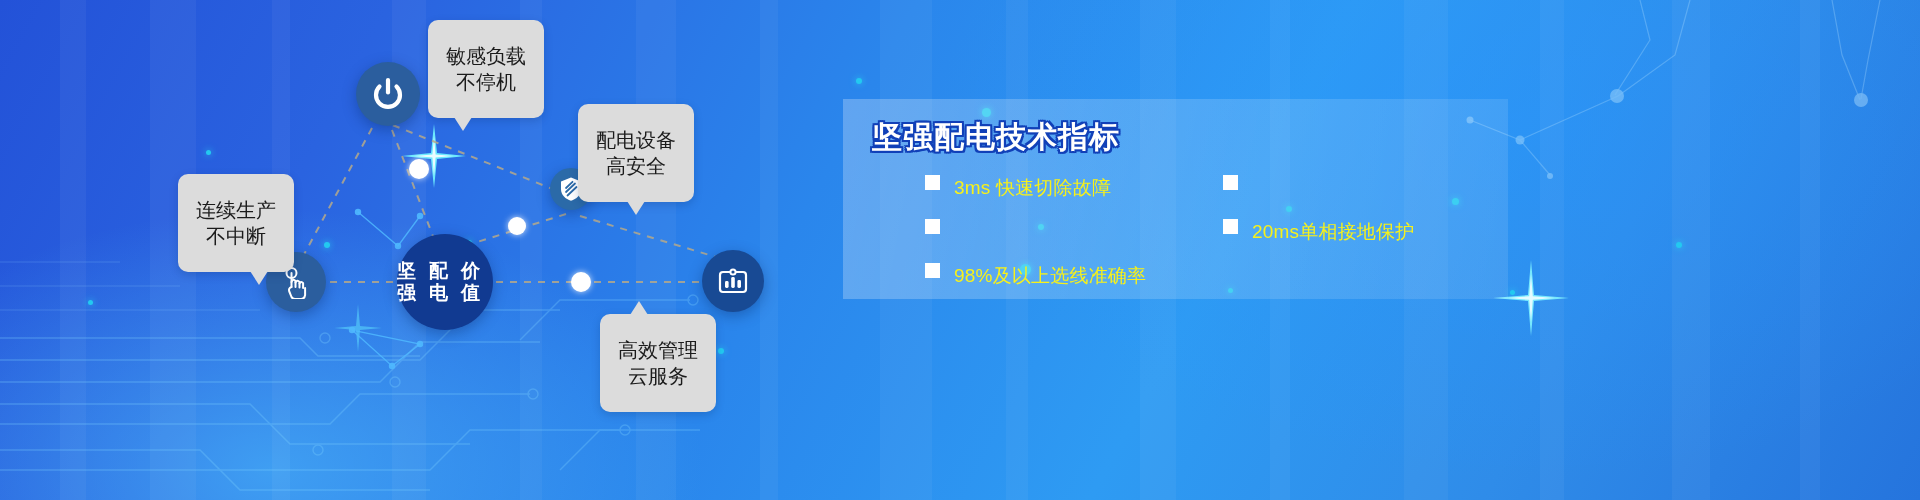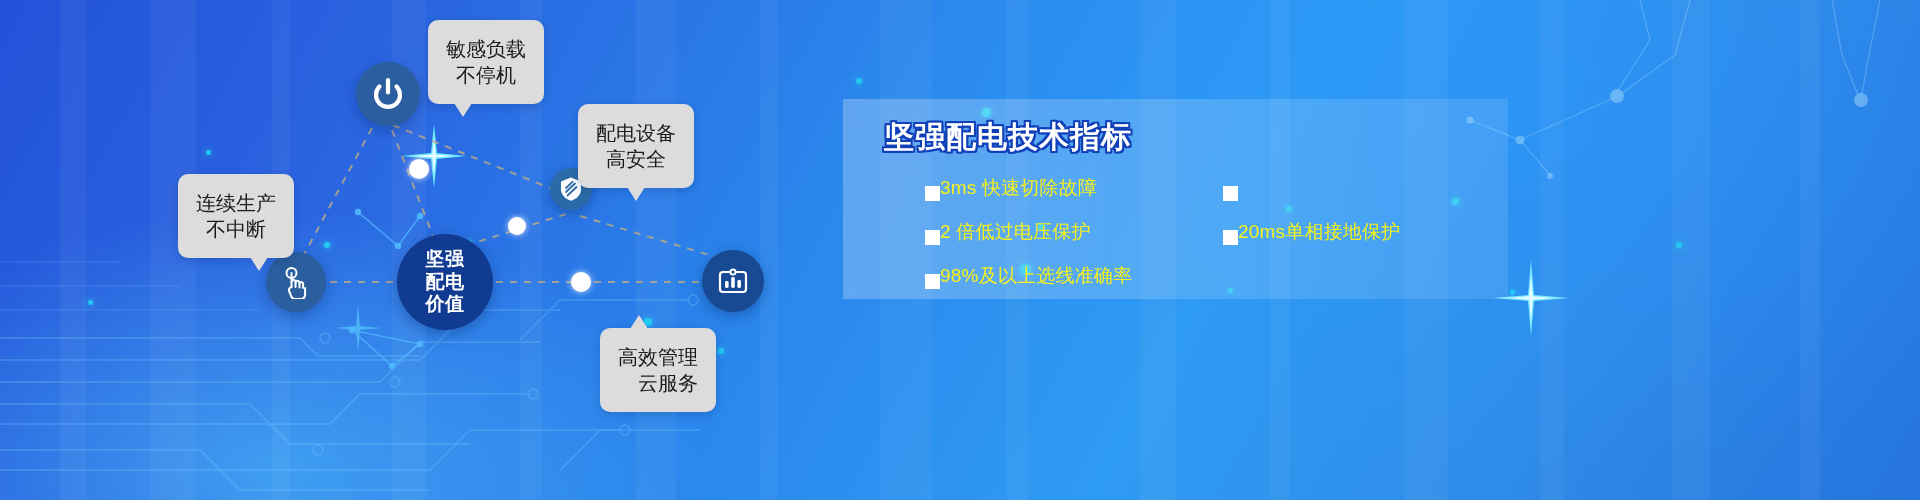--- a/index.html
+++ b/index.html
@@ -38,36 +38,36 @@
     display:flex;align-items:center;justify-content:center;
     box-shadow:0 4px 14px rgba(7,33,92,.35);
   }
   .node-icon{background:#2b5e9e;}
   .node-icon svg{display:block;}
 
   .center-node{
     width:96px;height:96px;background:#113a91;
     color:#fff;font-size:19px;font-weight:bold;line-height:1.18;
     letter-spacing:.5px;
-    flex-direction:column;
+    flex-direction:row;
   }
   .center-node span{display:block;}
 
   .whitedot{background:#ffffff;box-shadow:0 0 6px rgba(255,255,255,.8);}
   .cyandot{background:#23c9f0;box-shadow:0 0 7px rgba(40,210,245,.9);}
 
   
   .callout{
     position:absolute;
     background:#dcdcdc;
     border-radius:10px;
     color:#1b1b1b;
     font-size:20px;line-height:1.30;
     text-align:center;
-    padding:16px 18px;
+    padding:23px 18px;
     box-shadow:0 3px 9px rgba(10,40,100,.22);
     white-space:nowrap;
   }
   .callout .ln{display:block;}
   .callout::after{
     content:"";position:absolute;width:0;height:0;
     border-left:9px solid transparent;border-right:9px solid transparent;
     border-top:14px solid #dcdcdc;
   }
   .callout.tail-bl::after{left:26px;bottom:-13px;}
@@ -83,28 +83,27 @@
     background:linear-gradient(100deg, rgba(255,255,255,0.26) 0%, rgba(255,255,255,0.16) 55%, rgba(255,255,255,0.10) 100%);
   }
   .panel-title{
     position:absolute;left:29px;top:18px;
     font-size:30px;font-weight:bold;color:#ffffff;letter-spacing:1px;
     text-shadow:
       -2px -2px 0 #1140b8, 2px -2px 0 #1140b8,
       -2px  2px 0 #1140b8, 2px  2px 0 #1140b8,
        0   -2px 0 #1140b8, 0    2px 0 #1140b8,
       -2px  0   0 #1140b8, 2px  0   0 #1140b8;
-    margin-left: 12px;
   }
   .spec-grid{
     position:absolute;left:82px;top:76px;width:580px;
     display:grid;grid-template-columns:282px 282px;
     row-gap:18px;column-gap:16px;
   }
-  .spec{display:flex;align-items:flex-end;gap:0;}
+  .spec{display:flex;align-items:flex-start;gap:14px;}
   .spec-bullet{
     width:15px;height:15px;background:#ffffff;flex:0 0 auto;
   }
   .spec-text{
     color:#f7f11a;font-size:19px;white-space:nowrap;letter-spacing:.2px;
   }
 </style>
 </head>
 <body>
 
@@ -306,41 +305,40 @@
     <div class="callout tail-br" style="left:178px;top:174px;">
       <span class="ln">连续生产</span>
       <span class="ln">不中断</span>
     </div>
 
     <div class="callout tail-bc" style="left:578px;top:104px;">
       <span class="ln">配电设备</span>
       <span class="ln">高安全</span>
     </div>
 
-    <div class="callout tail-tl" style="left:600px;top:328px;text-align:right;">
+    <div class="callout tail-tl" style="left:600px;top:314px;">
       <span class="ln">高效管理</span>
       <span class="ln">云服务</span>
     </div>
 
   </div>
 
   <div class="panel">
     <div class="panel-title">坚强配电技术指标</div>
 
     <div class="spec-grid">
       <div class="spec">
         <span class="spec-bullet"></span>
         <span class="spec-text">3ms 快速切除故障</span>
       </div>
       <div class="spec">
         <span class="spec-bullet"></span>
       </div>
       <div class="spec">
         <span class="spec-bullet"></span>
-        <span class="spec-text">2 倍低过电压保护</span>
       </div>
       <div class="spec">
         <span class="spec-bullet"></span>
         <span class="spec-text">20ms单相接地保护</span>
       </div>
       <div class="spec">
         <span class="spec-bullet"></span>
         <span class="spec-text">98%及以上选线准确率</span>
       </div>
     </div>

